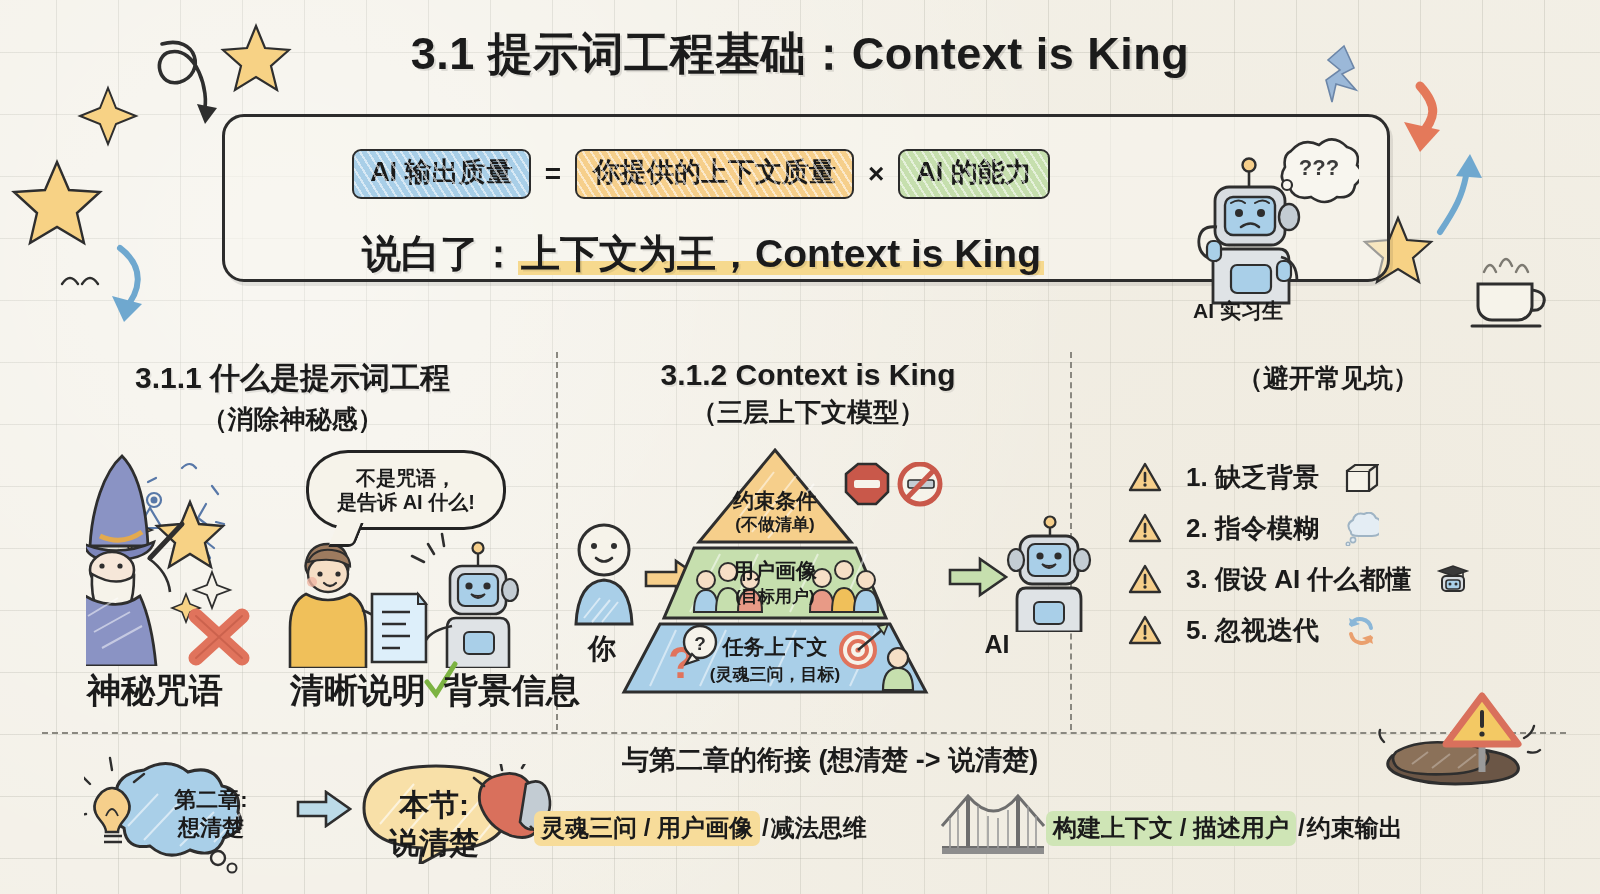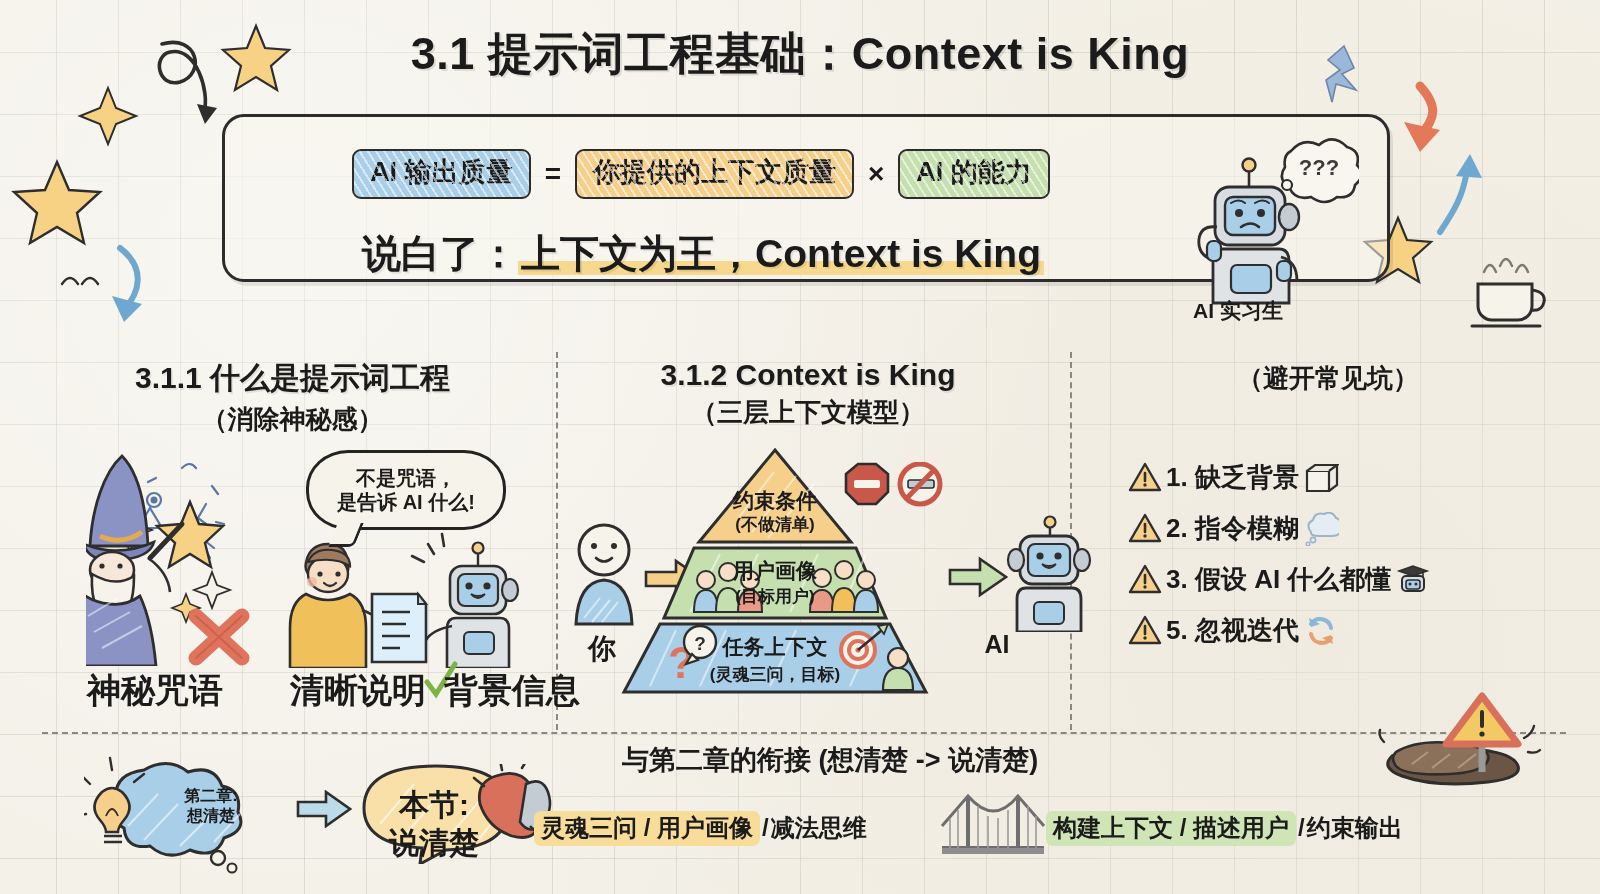--- a/index.html
+++ b/index.html
@@ -123,36 +123,36 @@
     position:absolute; left:570px; top:630px; width:64px; text-align:center;
     font-size:28px; font-weight:bold;
   }
   #ai-label{
     position:absolute; left:965px; top:630px; width:64px; text-align:center;
     font-size:25px; font-weight:bold;
   }
   
   #mistakes{ position:absolute; left:1128px; top:452px; width:430px; }
   .mistake{
-    display:flex; align-items:center; gap:4px; height:51px;
+    display:flex; align-items:center; gap:24px; height:51px;
   }
   .mistake .mtext{ font-size:26px; font-weight:bold; white-space:nowrap;}
   .warn-tri{ width:34px; height:31px; flex:0 0 34px; }
   .m-icon{ width:36px; height:34px; flex:0 0 36px; }
   
   #bridge-title{
     position:absolute; left:520px; top:742px; width:620px; text-align:center;
     font-size:27px; font-weight:bold;
   }
   #cloud-left{
     position:absolute; left:84px; top:756px; width:210px; height:120px;
   }
   #cloud-left .txt{
     position:absolute; left:62px; top:30px; width:130px; text-align:center;
-    font-size:16px; font-weight:bold; line-height:1.25;
+    font-size:22px; font-weight:bold; line-height:1.25;
   }
   #bubble-right{
     position:absolute; left:352px; top:760px; width:190px; height:104px;
   }
   #bubble-right .txt{
     position:absolute; left:18px; top:26px; width:128px; text-align:center;
     font-size:30px; font-weight:bold; line-height:1.25;
   }
   #arrow-mid{ position:absolute; left:296px; top:790px; width:56px; height:38px;}
   .tagrow{

